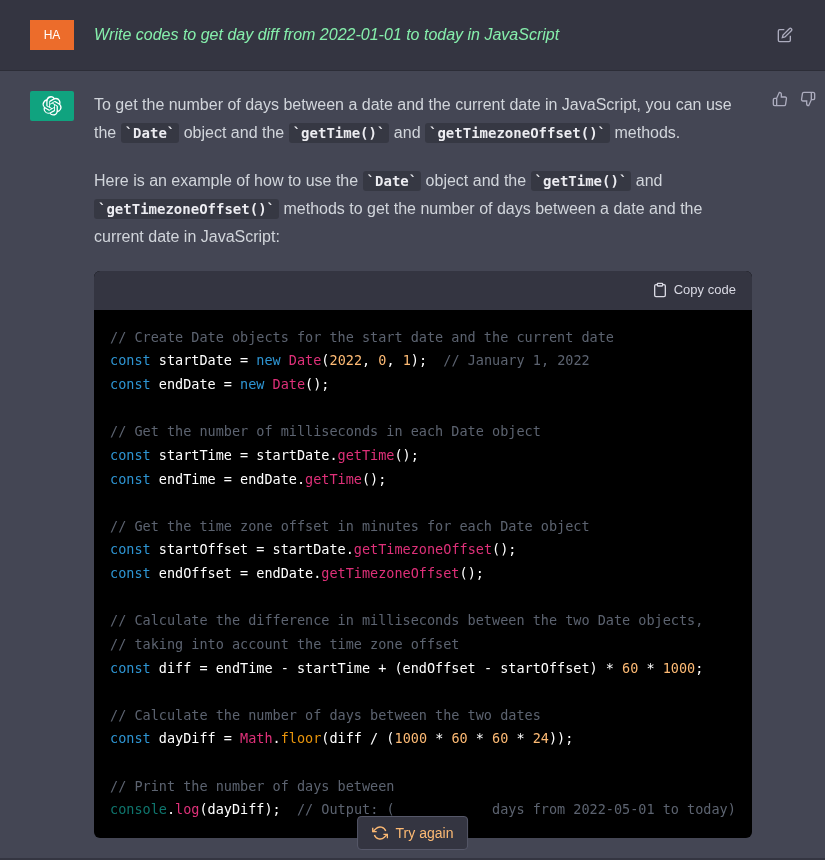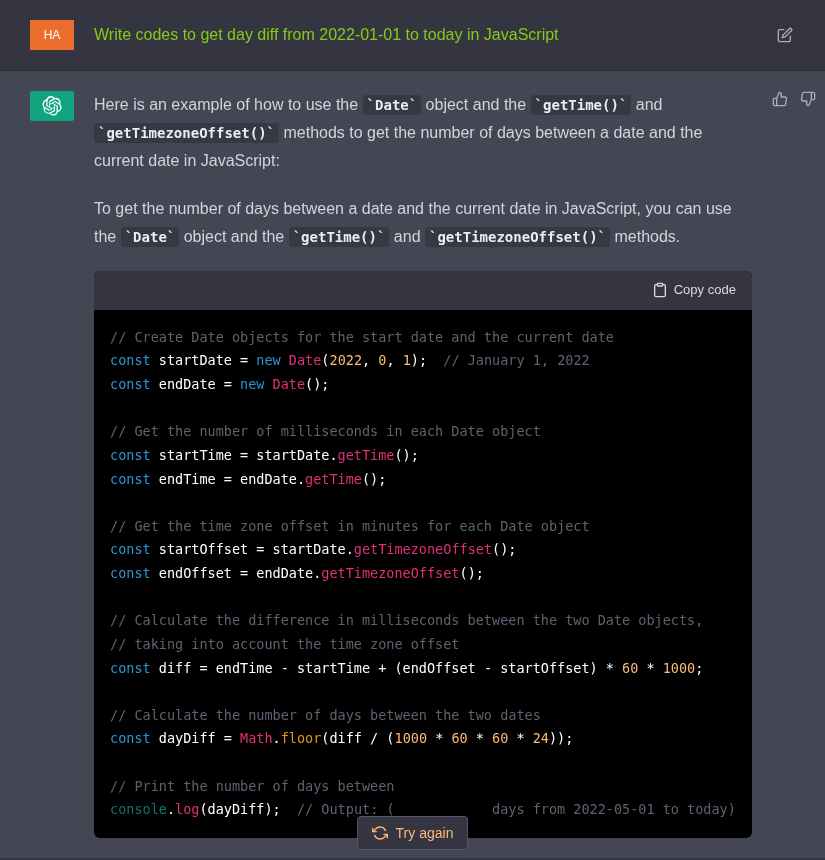--- a/index.html
+++ b/index.html
@@ -27,22 +27,23 @@
       align-items: center;
       justify-content: center;
       font-size: 12px;
       font-weight: 500;
       color: white;
     }
     .avatar-user { background: #ec6c2b; }
     .avatar-ai { background: #10a37f; border-radius: 2px; }
     .user-text {
       flex: 1;
-      color: #84cc16;
+      color: #86efac;
       font-size: 16px;
+      font-style: italic;
     }
     .edit-btn {
       width: 20px;
       height: 20px;
       color: #acacbe;
       cursor: pointer;
       display: flex;
       align-items: center;
       justify-content: center;
     }
@@ -153,22 +154,22 @@
 
 <div class="ai-row">
   <div class="ai-avatar-col">
     <div class="avatar avatar-ai">
       <svg width="20" height="20" viewBox="0 0 41 41" fill="white">
           <path d="M37.5 16.7a9.8 9.8 0 0 0-.8-8 9.9 9.9 0 0 0-10.7-4.8A9.8 9.8 0 0 0 18.6 0a9.9 9.9 0 0 0-9.5 6.9 9.8 9.8 0 0 0-6.5 4.7 9.9 9.9 0 0 0 1.2 11.7 9.8 9.8 0 0 0 .8 8 9.9 9.9 0 0 0 10.7 4.8 9.8 9.8 0 0 0 7.4 3.9 9.9 9.9 0 0 0 9.5-6.9 9.8 9.8 0 0 0 6.5-4.7 9.9 9.9 0 0 0-1.2-11.7zM22.7 37.4a7.4 7.4 0 0 1-4.7-1.7l.2-.1 7.8-4.5a1.3 1.3 0 0 0 .6-1.1v-11l3.3 1.9v9.1a7.4 7.4 0 0 1-7.2 7.4zm-15.8-6.8a7.4 7.4 0 0 1-.9-5l.2.1 7.8 4.5a1.3 1.3 0 0 0 1.3 0l9.5-5.5v3.8l-7.9 4.6a7.4 7.4 0 0 1-10-2.5zm-2-17a7.4 7.4 0 0 1 3.8-3.2v9.3a1.3 1.3 0 0 0 .6 1.1l9.5 5.5-3.3 1.9-7.9-4.5a7.4 7.4 0 0 1-2.7-10.1zm27.1 6.3l-9.5-5.5 3.3-1.9 7.9 4.5a7.4 7.4 0 0 1-1.1 13.3V21a1.3 1.3 0 0 0-.6-1.1zm3.3-4.9l-.2-.1-7.8-4.5a1.3 1.3 0 0 0-1.3 0l-9.5 5.5v-3.8l7.9-4.6a7.4 7.4 0 0 1 10.9 7.5zm-20.6 6.8l-3.3-1.9V10.8a7.4 7.4 0 0 1 12.1-5.7l-.2.1-7.8 4.5a1.3 1.3 0 0 0-.6 1.1zm1.8-3.9l4.2-2.4 4.2 2.4v4.9l-4.2 2.4-4.2-2.4z"></path>
         </svg>
     </div>
   </div>
   <div class="ai-content">
+    <p class="para"><span>To get the number of days between a date and the current date in JavaScript, you can use the </span><code class="inline-code">`Date`</code><span> object and the </span><code class="inline-code">`getTime()`</code><span> and </span><code class="inline-code">`getTimezoneOffset()`</code><span> methods.</span></p>
     <p class="para"><span>Here is an example of how to use the </span><code class="inline-code">`Date`</code><span> object and the </span><code class="inline-code">`getTime()`</code><span> and </span><code class="inline-code">`getTimezoneOffset()`</code><span> methods to get the number of days between a date and the current date in JavaScript:</span></p>
-    <p class="para"><span>To get the number of days between a date and the current date in JavaScript, you can use the </span><code class="inline-code">`Date`</code><span> object and the </span><code class="inline-code">`getTime()`</code><span> and </span><code class="inline-code">`getTimezoneOffset()`</code><span> methods.</span></p>
     <div class="code-block">
       <div class="code-header">
         <div class="copy-btn">
           <svg class="icon-svg" width="14" height="14" viewBox="0 0 24 24">
               <path d="M16 4h2a2 2 0 0 1 2 2v14a2 2 0 0 1-2 2H6a2 2 0 0 1-2-2V6a2 2 0 0 1 2-2h2"></path>
               <rect x="8" y="2" width="8" height="4" rx="1"></rect>
             </svg>
           <span>Copy code</span>
         </div>
       </div>

